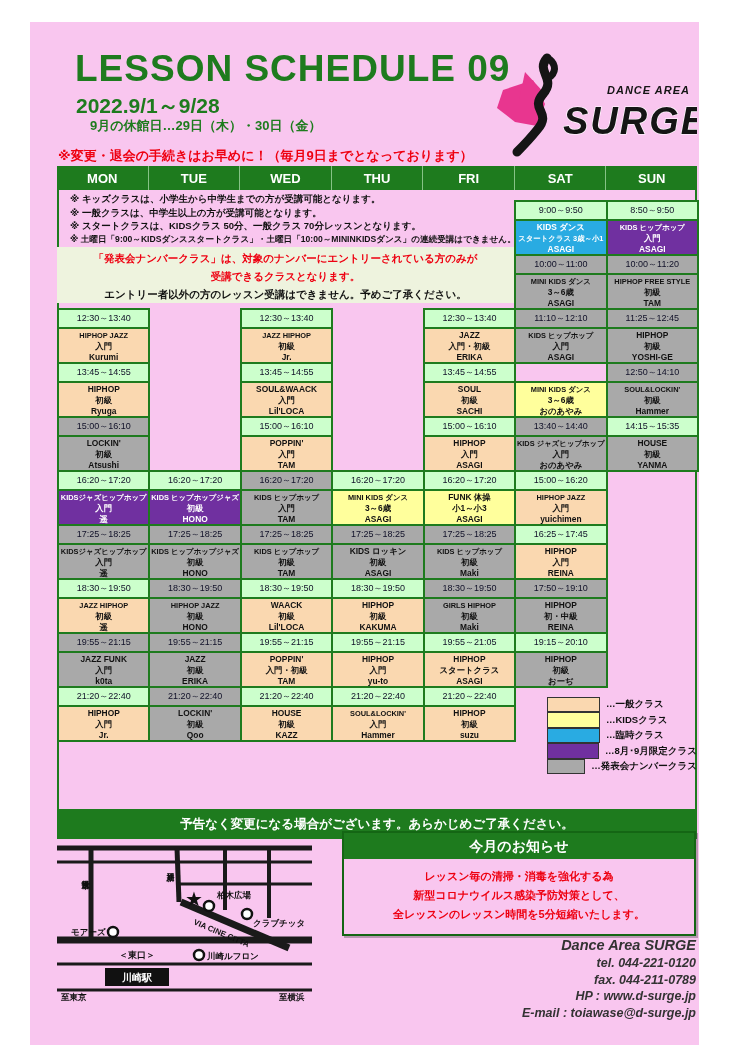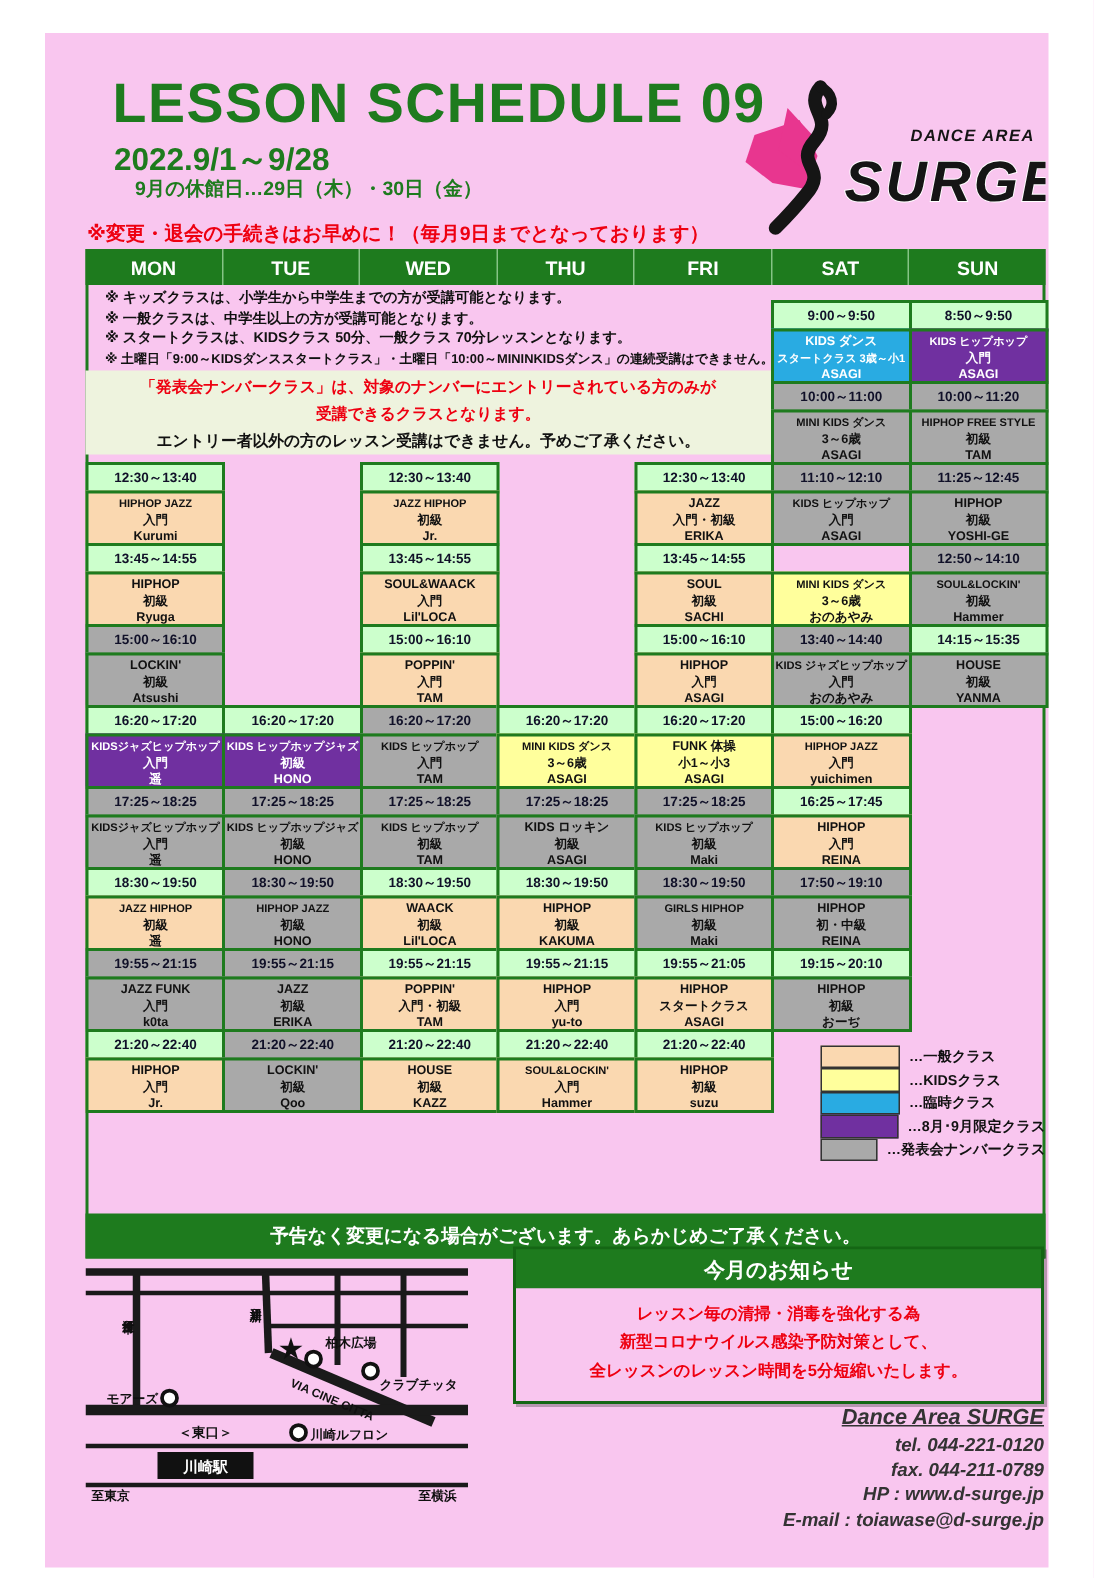--- a/index.html
+++ b/index.html
@@ -23,21 +23,21 @@
   .notes{left:70px;top:192px;width:445px;}
   .note-line{font-size:9.5px;font-weight:bold;color:#111;line-height:13.5px;white-space:nowrap;}
   .note-line.small{font-size:8.6px;}
   .recital{left:57px;top:247px;width:457px;height:56px;background:#EEF3DE;text-align:center;
            font-weight:bold;font-size:10.5px;line-height:18px;padding-top:2px;box-sizing:border-box;}
   .recital .red{color:#EE0011;}
   .recital .blk{color:#111;}
   
   .tc{position:absolute;height:21px;border:2px solid #1E7B1E;box-sizing:border-box;
       display:flex;align-items:center;justify-content:center;
-      font-size:9px;font-weight:bold;color:#101028;}
+      font-size:9px;font-weight:normal;color:#101028;}
   .tc-green{background:#CCFFCC;} .tc-gray{background:#A9A9A9;}
   .cc{position:absolute;height:37px;border:2px solid #1E7B1E;box-sizing:border-box;
       text-align:center;font-weight:bold;color:#111;padding-top:1px;}
   .cc div{line-height:11px;font-size:8.4px;white-space:nowrap;overflow:visible;}
   .cc div.longtxt{font-size:7.4px;}
   .bg-general{background:#FAD8B0;} .bg-kids{background:#FFFF9C;}
   .bg-temp{background:#29ABE2;color:#fff;} .bg-limited{background:#7030A0;color:#fff;}
   .bg-recital{background:#A9A9A9;}
   
   .legend{left:547px;top:697px;width:150px;}
@@ -49,21 +49,21 @@
              align-items:center;justify-content:center;color:#fff;font-size:12.5px;font-weight:bold;}
   
   .ann{left:342px;top:831px;width:354px;border:2px solid #146614;box-sizing:border-box;
        box-shadow:2px 2px 0 rgba(60,60,60,.35);}
   .ann-title{background:#1E7B1E;color:#fff;font-size:14px;font-weight:bold;text-align:center;
              height:26px;line-height:26px;}
   .ann-body{background:#F9C6EF;text-align:center;padding:8px 4px 10px 4px;}
   .ann-line{color:#EE0011;font-size:11px;font-weight:bold;line-height:19px;}
   
   .contact{left:340px;top:936px;width:356px;text-align:right;color:#333;font-weight:bold;}
-  .c-name{font-size:14.5px;font-style:italic;text-decoration:underline;line-height:19px;}
+  .c-name{font-size:14.5px;font-style:italic;line-height:19px;}
   .c-addr{font-size:11px;font-style:italic;line-height:17px;}
   .c-line{font-size:12.5px;font-style:italic;line-height:16.5px;}
   
   .mapbox{left:57px;top:840px;width:255px;height:162px;}
 </style>
 </head>
 <body>
 
 <div class="page">
   <div class="flyer"></div>

